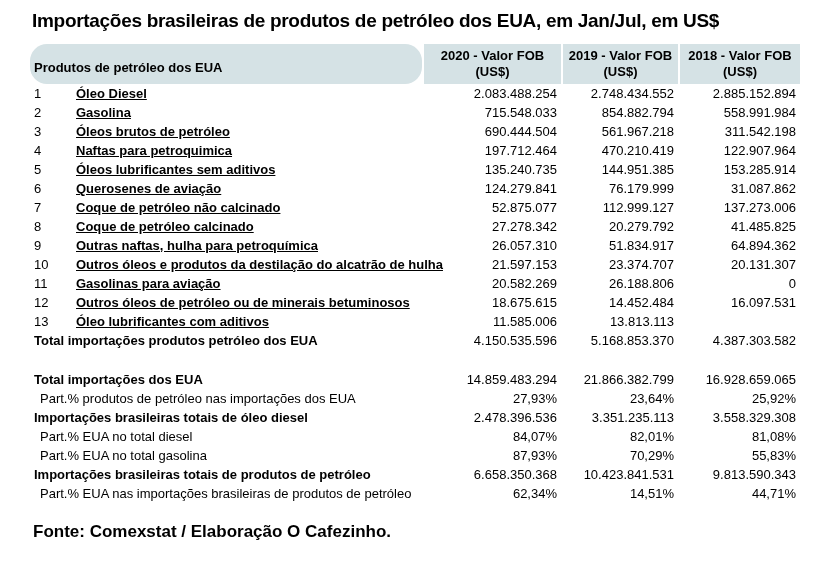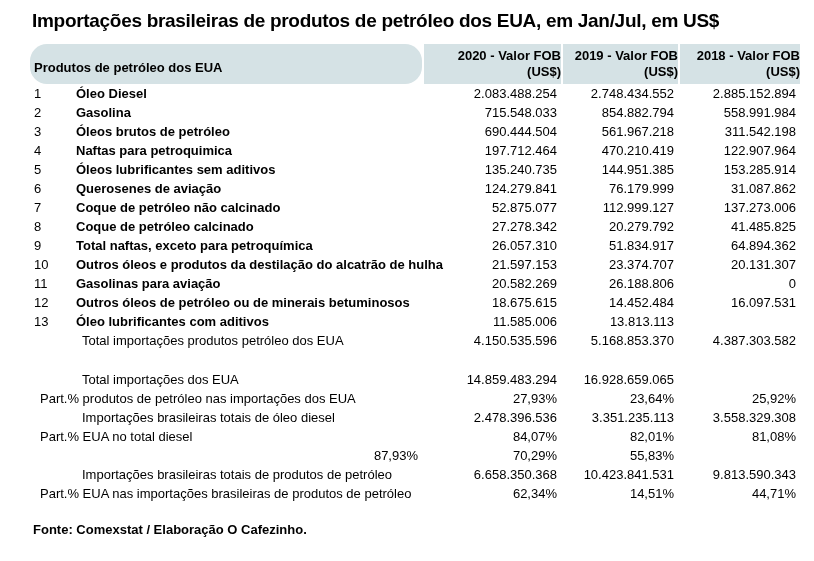--- a/index.html
+++ b/index.html
@@ -4,30 +4,30 @@
 <style>
   html,body { margin:0; padding:0; background:#ffffff; }
   body { font-family:"Liberation Sans", sans-serif; color:#000; }
   .page { position:relative; width:814px; height:561px; background:#fff; overflow:hidden; }
   .title { margin:10px 0 12px 32px; font-size:19px; font-weight:700; letter-spacing:-0.3px; white-space:nowrap; }
   .tbl { margin:7px 0 0 30px; width:772px; }
   .grid-row { display:grid; grid-template-columns:392px 137px 115px 120px; column-gap:2px; }
   .hdr { height:40px; }
   .hdr-cell { background:#d5e2e5; font-weight:700; font-size:13px; }
   .hdr-product { display:flex; align-items:flex-end; padding:0 0 9px 4px;border-radius:17px; }
-  .hdr-year { text-align:right; padding-top:4px; line-height:16px; }
+  .hdr-year { text-align:center; padding-top:4px; line-height:16px; }
   .row { height:19px; line-height:19px; font-size:13px; }
   .pcell { display:flex; white-space:nowrap; overflow:visible; }
   .num { width:42px; padding-left:4px; flex:0 0 auto; }
-  .pname { font-weight:700; }
+  .pname { font-weight:700;text-decoration:underline; }
   .val { text-align:right; padding-right:4px; font-variant-numeric:tabular-nums; }
-  .label-bold { font-weight:400; padding-left:4px; white-space:nowrap;margin-left:48px; }
+  .label-bold { font-weight:700; padding-left:4px; white-space:nowrap; }
   .label-indent { padding-left:10px; white-space:nowrap; }
   .gap { height:20px; }
-  .footer { margin:19px 0 0 33px; font-weight:700; font-size:13px; }
+  .footer { margin:19px 0 0 33px; font-weight:700; font-size:17px; }
 </style>
 </head>
 <body>
 
 <div class="page">
 
   <div class="title">Importações brasileiras de produtos de petróleo dos EUA, em Jan/Jul, em US$</div>
 
   <div class="tbl">
 
@@ -116,21 +116,21 @@
       <span class="num">8</span>
       <span class="pname">Coque de petróleo calcinado</span>
     </div>
     <div class="val">27.278.342</div>
     <div class="val">20.279.792</div>
     <div class="val">41.485.825</div>
   </div>
         <div class="grid-row row">
     <div class="pcell">
       <span class="num">9</span>
-      <span class="pname">Total naftas, exceto para petroquímica</span>
+      <span class="pname">Outras naftas, hulha para petroquímica</span>
     </div>
     <div class="val">26.057.310</div>
     <div class="val">51.834.917</div>
     <div class="val">64.894.362</div>
   </div>
         <div class="grid-row row">
     <div class="pcell">
       <span class="num">10</span>
       <span class="pname">Outros óleos e produtos da destilação do alcatrão de hulha</span>
     </div>
@@ -171,20 +171,21 @@
     <div class="val">4.387.303.582</div>
   </div>
       </div>
 
     <div class="gap"></div>
 
     <div>
         <div class="grid-row row">
     <div class="label-bold">Total importações dos EUA</div>
     <div class="val">14.859.483.294</div>
+    <div class="val">21.866.382.799</div>
     <div class="val">16.928.659.065</div>
   </div>
         <div class="grid-row row">
     <div class="label-indent">Part.% produtos de petróleo nas importações dos EUA</div>
     <div class="val">27,93%</div>
     <div class="val">23,64%</div>
     <div class="val">25,92%</div>
   </div>
         <div class="grid-row row">
     <div class="label-bold">Importações brasileiras totais de óleo diesel</div>
@@ -192,20 +193,21 @@
     <div class="val">3.351.235.113</div>
     <div class="val">3.558.329.308</div>
   </div>
         <div class="grid-row row">
     <div class="label-indent">Part.% EUA no total diesel</div>
     <div class="val">84,07%</div>
     <div class="val">82,01%</div>
     <div class="val">81,08%</div>
   </div>
         <div class="grid-row row">
+    <div class="label-indent">Part.% EUA no total gasolina</div>
     <div class="val">87,93%</div>
     <div class="val">70,29%</div>
     <div class="val">55,83%</div>
   </div>
         <div class="grid-row row">
     <div class="label-bold">Importações brasileiras totais de produtos de petróleo</div>
     <div class="val">6.658.350.368</div>
     <div class="val">10.423.841.531</div>
     <div class="val">9.813.590.343</div>
   </div>

